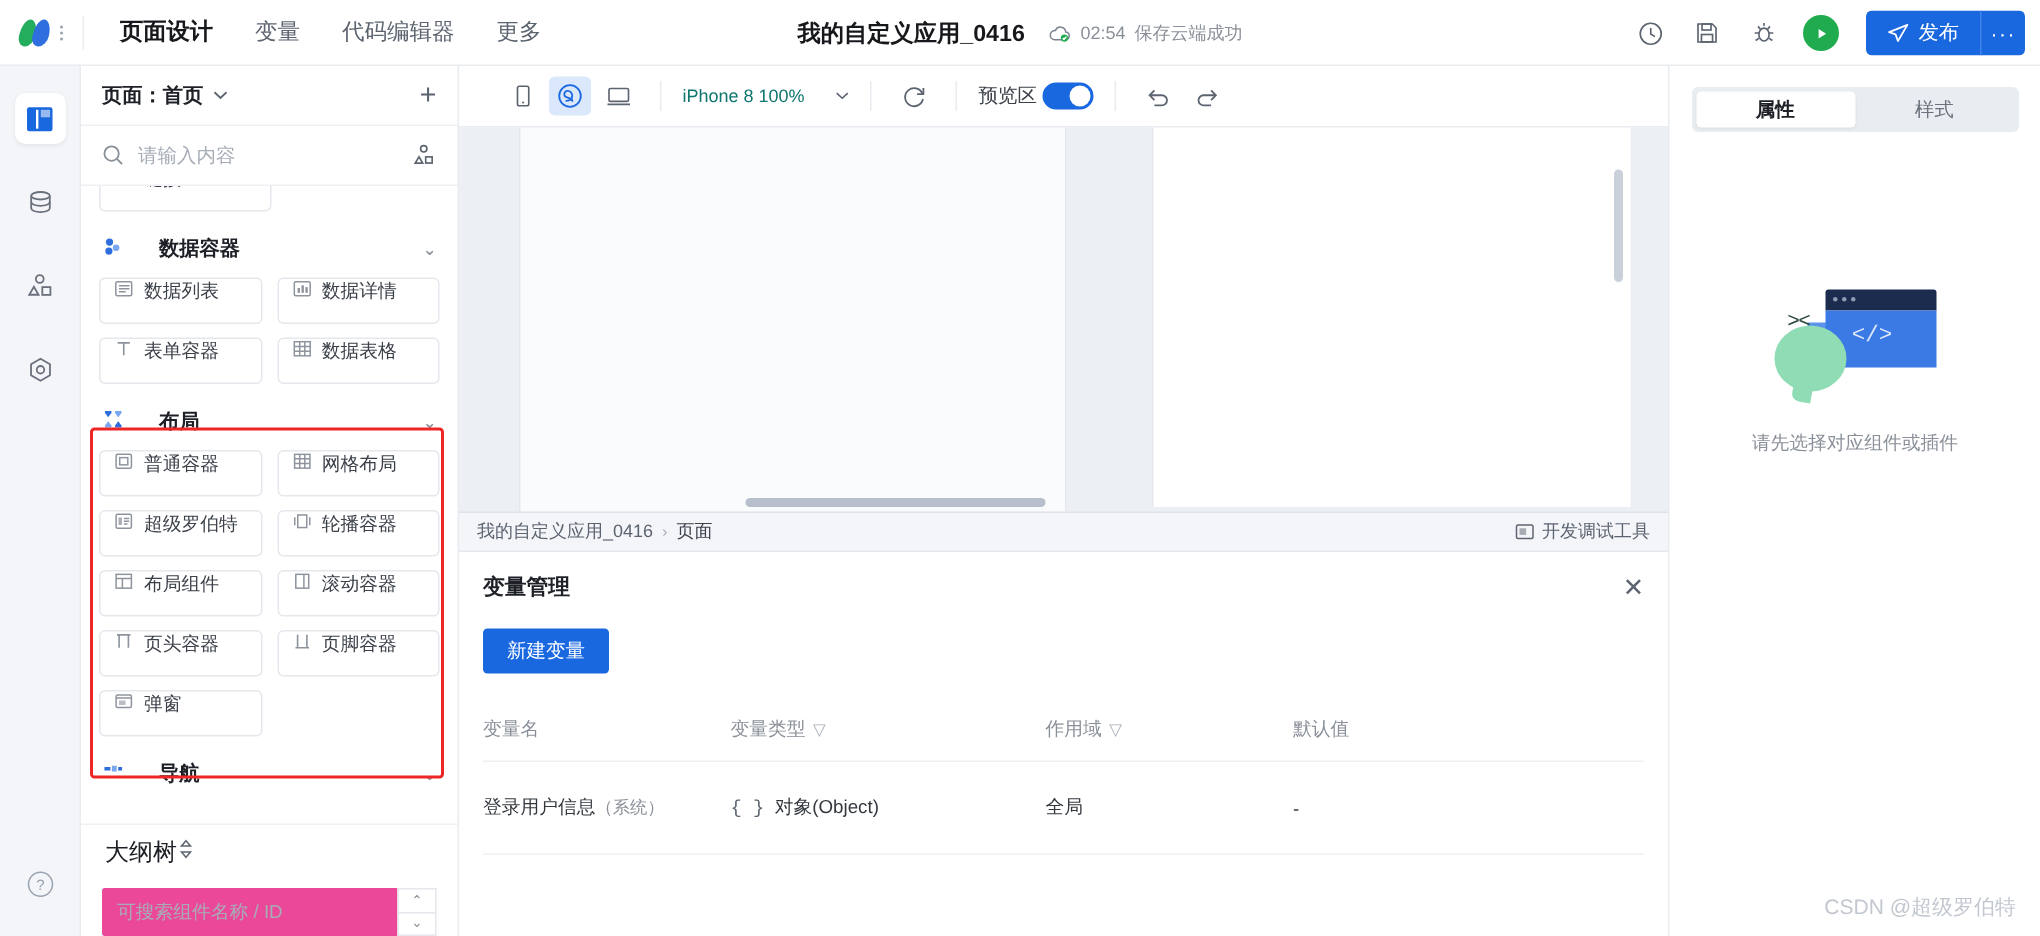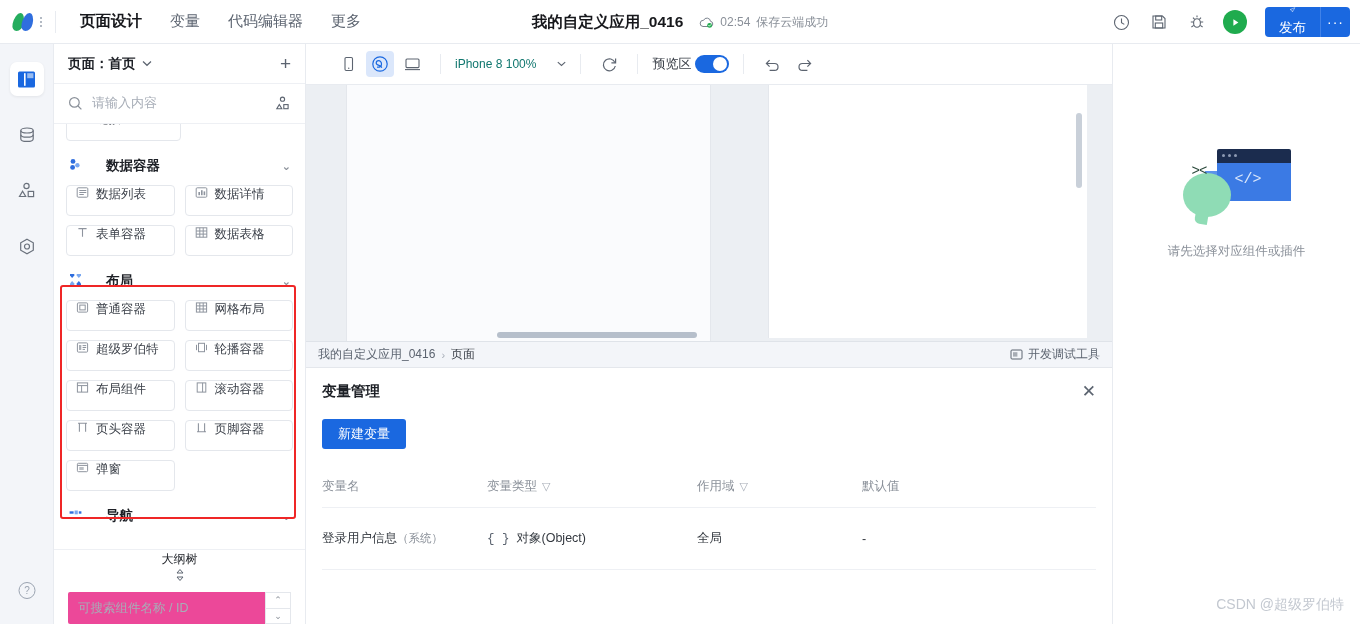--- a/index.html
+++ b/index.html
@@ -51,21 +51,21 @@
     width: 24px; height: 24px; display: flex; align-items: center; justify-content: center;
     color: #5c6470; cursor: pointer;
   }
   .run-btn {
     width: 24px; height: 24px; border-radius: 50%; background: #1fab4e;
     display: flex; align-items: center; justify-content: center; color: #fff; cursor: pointer;
   }
   .publish-group { display: flex; align-items: stretch; height: 30px; border-radius: 4px; overflow: hidden; margin-left: 4px; }
   .publish-btn {
     background: #1a68e0; color: #fff; font-size: 13.5px; padding: 0 14px;
-    display: flex; align-items: center; gap: 6px; cursor: pointer; white-space: nowrap; flex-direction: column;
+    display: flex; align-items: center; gap: 6px; cursor: pointer; white-space: nowrap;
   }
   .publish-more {
     background: #1a68e0; color: #fff; width: 30px; display: flex; align-items: center; justify-content: center;
     border-left: 1px solid #4182e8; cursor: pointer; font-size: 14px; letter-spacing: 1px;
   }
 
   
   .rail {
     position: absolute; left: 0; top: 44px; width: 54px; height: 580px;
     background: #f3f5f9; border-right: 1px solid #e8ebf0;
@@ -90,21 +90,21 @@
   .page-sel { display: flex; align-items: center; gap: 6px; font-size: 13.5px; color: #1d2026; font-weight: bold; cursor: pointer; }
   .plus-btn { font-size: 19px; color: #5c6470; cursor: pointer; line-height: 1; font-weight: 300; }
 
   .search-row {
     height: 40px; display: flex; align-items: center; gap: 9px; padding: 0 14px;
     border-bottom: 1px solid #eef0f4; flex: none;
   }
   .search-row .s-ico { color: #8a9099; display: flex; }
   .search-input {
     border: none; outline: none; flex: 1; font-size: 13px; color: #0369a1;
-    font-family: Liberation Mono, monospace; background: transparent;
+    font-family: Liberation Serif, serif; background: transparent;
   }
   .search-input::placeholder { color: #a7adb7; }
   .comp-ico { color: #5c6470; cursor: pointer; display: flex; }
 
   .lp-scroll { flex: 1; overflow: hidden; position: relative; padding: 0 0 0 0; }
   .lp-inner { padding: 0 12px; }
   .partial-row { display: flex; gap: 10px; margin-top: -14px; margin-bottom: 8px; }
   .sec-head {
     display: flex; align-items: center; gap: 23px; height: 34px; padding: 0 2px;
     font-size: 13.5px; font-weight: bold; color: #1d2026; cursor: pointer;
@@ -118,22 +118,22 @@
   }
   .comp-card .ci { color: #8e949e; display: flex; flex: none; }
 
   .hl-box {
     position: absolute; left: 60px; top: 285px; width: 236px; height: 234px;
     border: 2.5px solid #ef2626; border-radius: 3px; pointer-events: none; z-index: 40;
   }
 
   .outline-sec { border-top: 1px solid #eef0f4; flex: none; }
   .outline-head {
-    height: 36px; display: flex; align-items: center; justify-content: center;
-    padding: 0 16px; font-size: 12px; color: #1d2026; flex-direction: column;
+    height: 36px; display: flex; align-items: center; justify-content: flex-start;
+    padding: 0 16px; font-size: 16px; color: #1d2026;
   }
   .outline-srch { padding: 6px 14px 0 14px; display: flex; align-items: stretch; gap: 0; }
   .outline-input {
     flex: 1; height: 32px; background: #ec4899; border: none; outline: none; padding: 0 10px;
     font-size: 12.5px; color: #33383f; font-family: "Liberation Sans", sans-serif; border-radius: 2px 0 0 2px;
   }
   .outline-input::placeholder { color: #a7adb7; }
   .step-btns { width: 26px; display: flex; flex-direction: column; }
   .step-btns div {
     flex: 1; border: 1px solid #e4e7ec; display: flex; align-items: center; justify-content: center;
@@ -719,20 +719,24 @@
         </tbody>
       </table>
 
       
       
     </div>
   </div>
 
 
   <div class="rpanel">
+    <div class="tabs">
+      <div class="tab active">属性</div>
+      <div class="tab">样式</div>
+    </div>
     <div class="empty-wrap">
       <div class="empty-art">
         <div class="art-win">
             <i style="left:5px"></i>
             <i style="left:11px"></i>
             <i style="left:17px"></i>
           </div>
         <div class="art-tab"></div>
         <div class="art-body">
             <span class="code">&lt;/&gt;</span>

